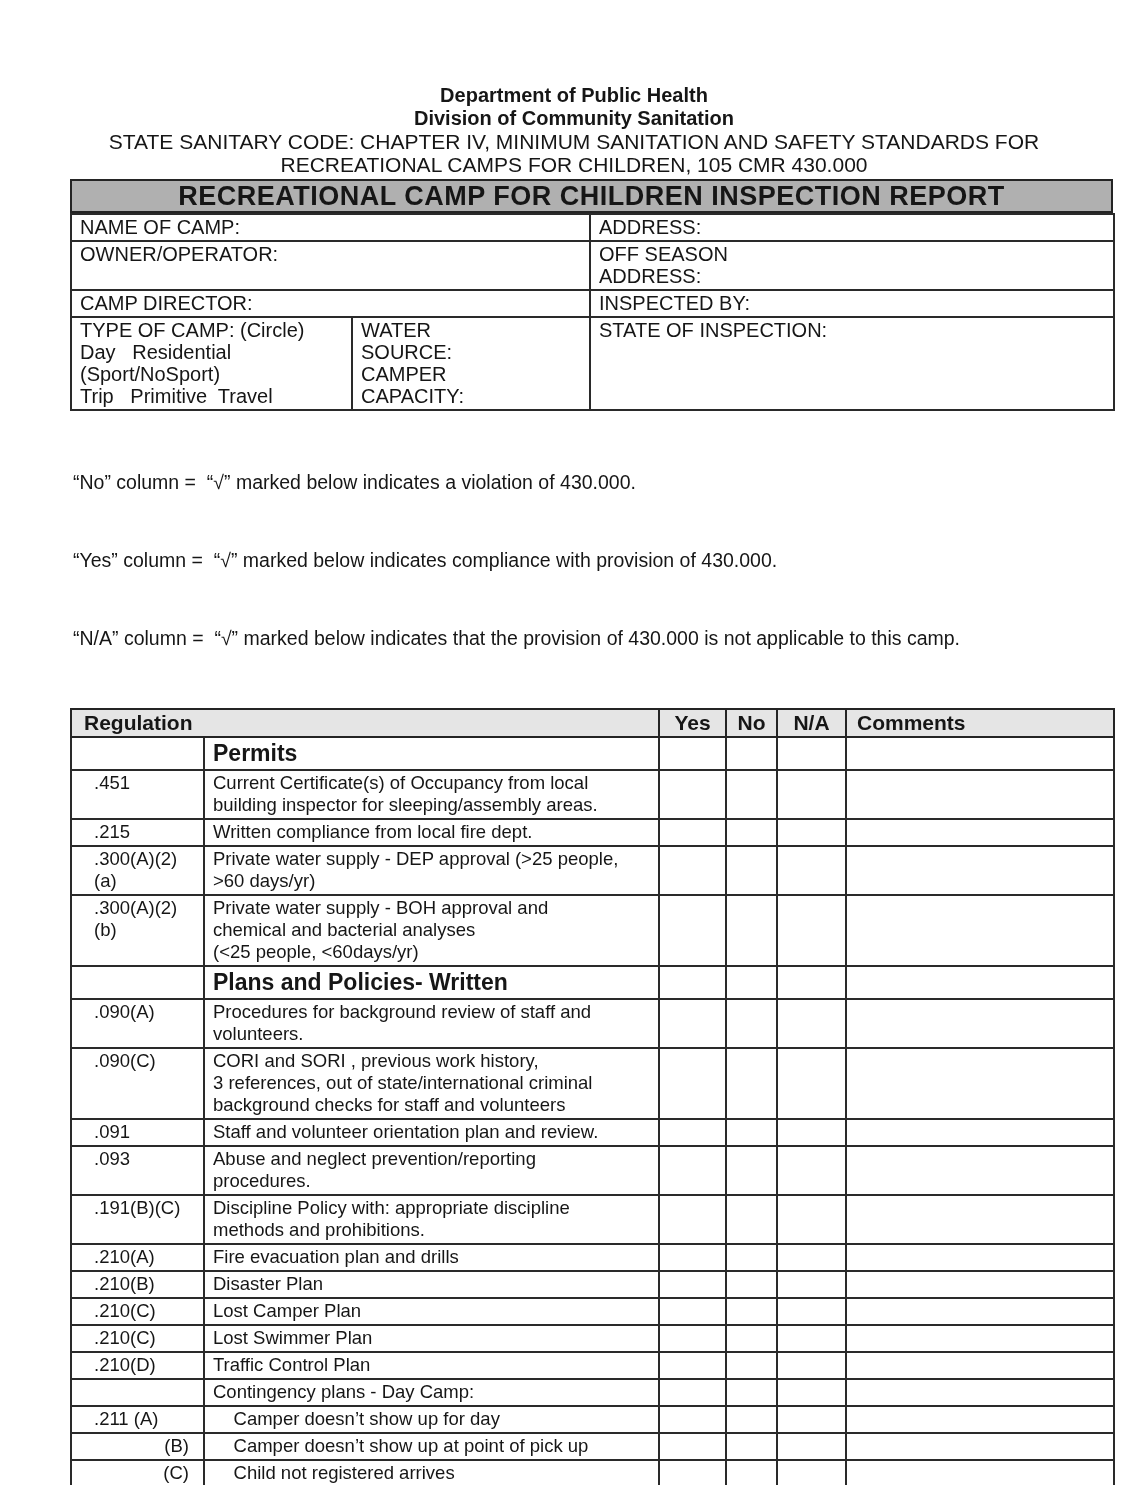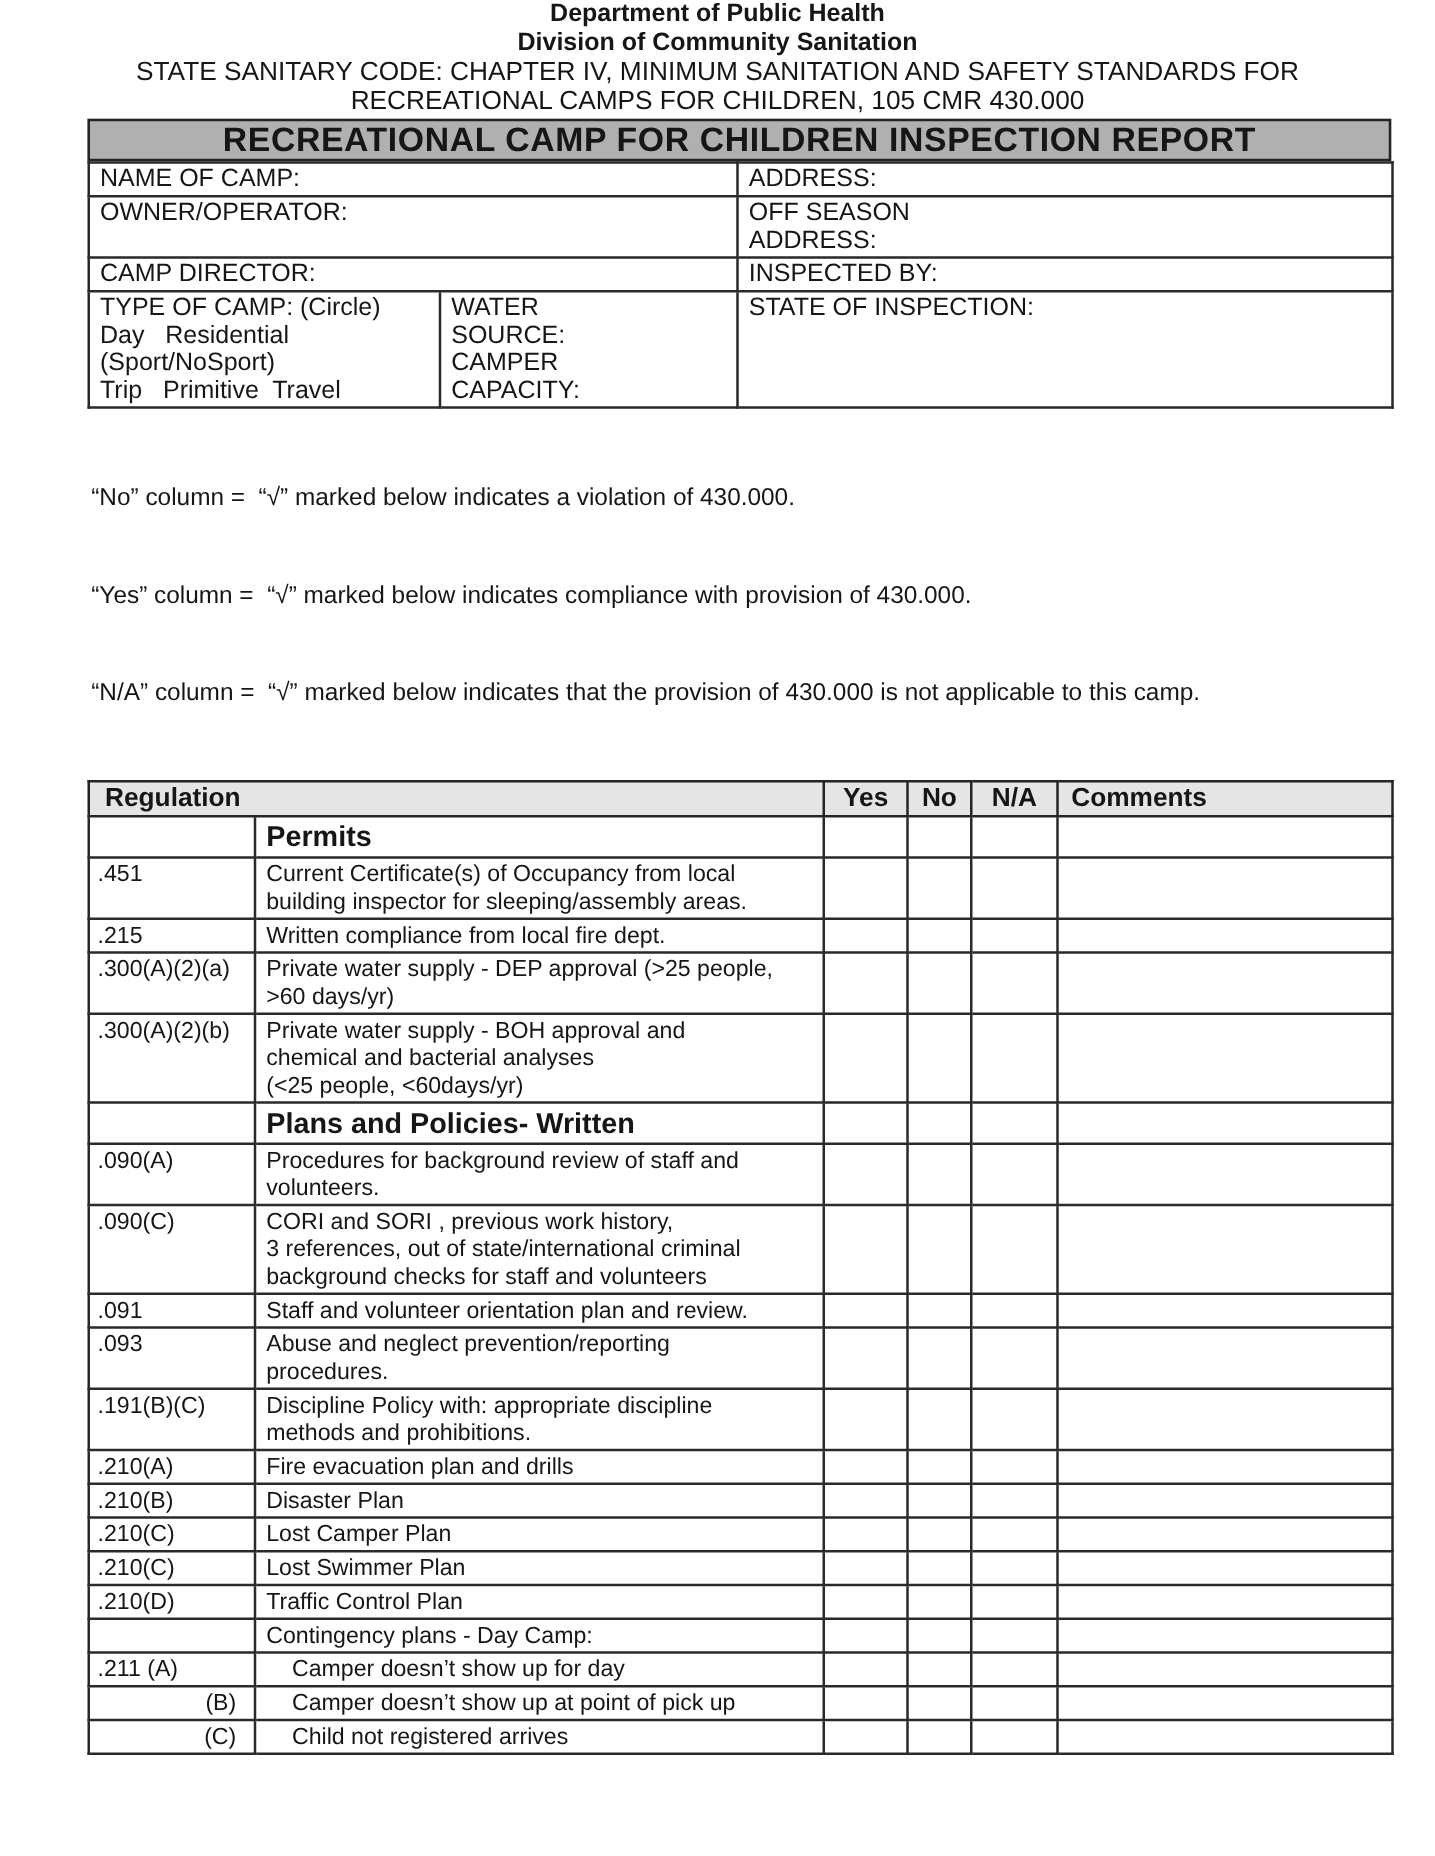--- a/index.html
+++ b/index.html
@@ -8,21 +8,21 @@
     position: relative;
     width: 1148px;
     height: 1485px;
     background: #ffffff;
     color: #161616;
     font-family: "Liberation Sans", sans-serif;
     overflow: hidden;
   }
 
   
-  .header-block { text-align: center; }
+  .header-block { padding-top: 84px; text-align: center; }
   .hline-sm { font-weight: bold; font-size: 20px; line-height: 23px; }
   .hline-lg { font-weight: normal; font-size: 21px; line-height: 23px; }
 
   
   .title-bar {
     margin: 3px 0 0 70px;
     width: 1043px;
     border: 2px solid #242424;
     background: #b0b0b0;
     text-align: center;
@@ -66,21 +66,21 @@
   .insp-table th.h-reg { text-align: left; padding-left: 12px; }
   .insp-table th.h-com { text-align: left; padding-left: 10px; }
   .insp-table td {
     border: 2px solid #2a2a2a;
     font-size: 18.5px;
     line-height: 22px;
     padding: 1px 5px 2px 8px;
     vertical-align: top;
     white-space: pre-wrap;
   }
-  .insp-table td.c-reg { padding-left: 6px; }
+  .insp-table td.c-reg { padding-left: 22px; }
   .insp-table td.c-reg.r-right { text-align: right; padding-right: 14px; }
   .insp-table tr.section-row td.c-desc { font-weight: bold; font-size: 23px; line-height: 28px; height: 32px; }
 </style>
 </head>
 <body>
 
 <div class="page">
 
   <div class="header-block">
     <div class="hline-sm">Department of Public Health</div>

